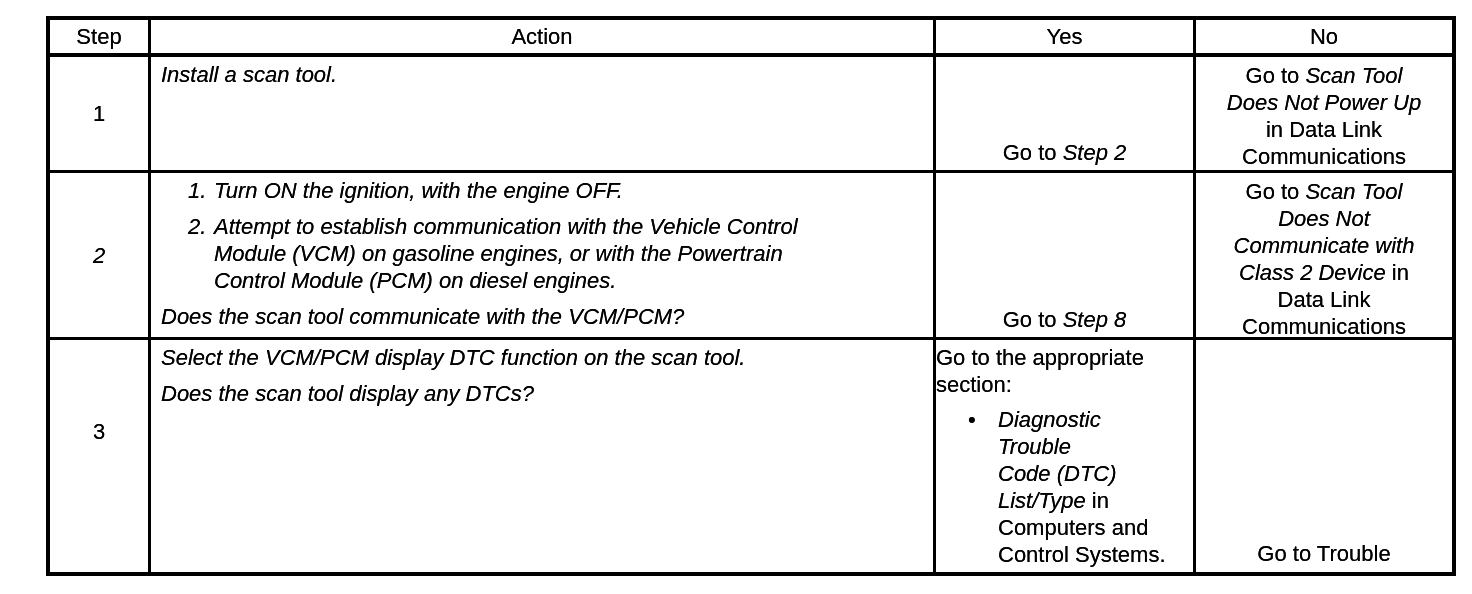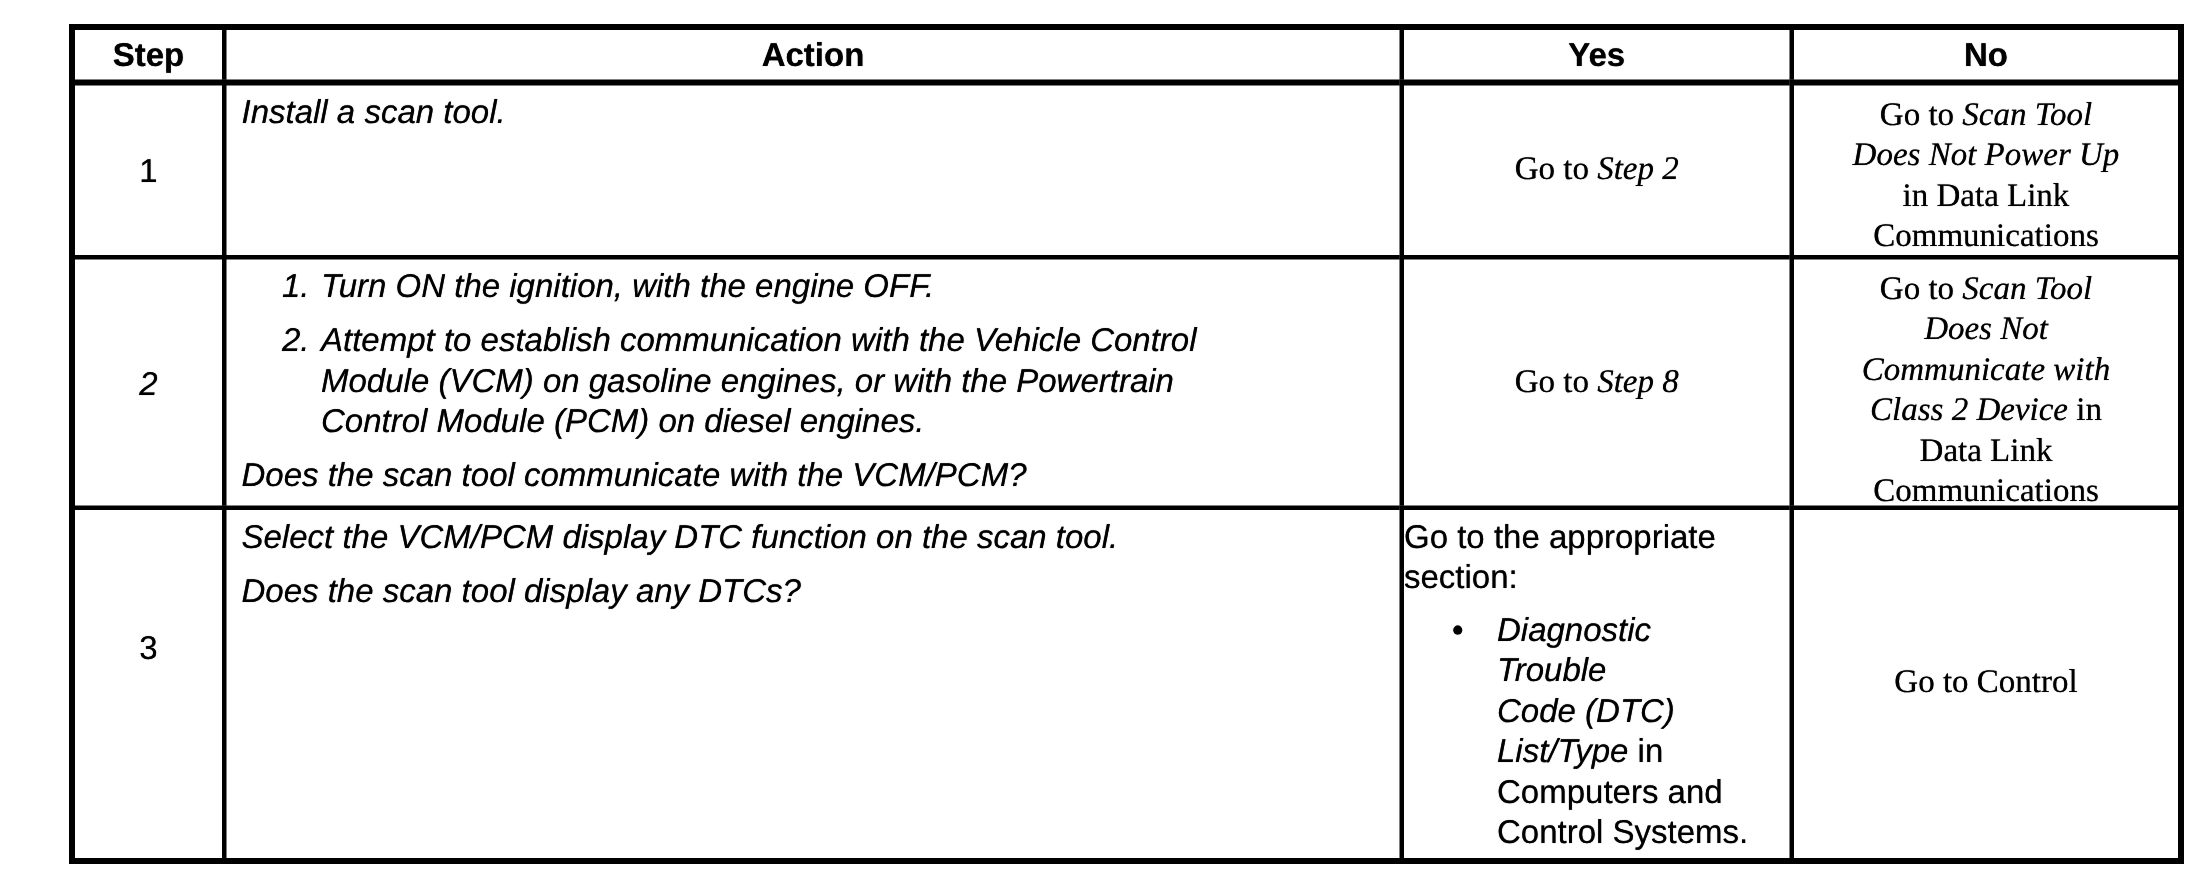--- a/index.html
+++ b/index.html
@@ -34,38 +34,38 @@
   }
   
   .col2, .col3, .col4 { border-left: 3px solid #000; }
   .rsep { border-top: 4px solid #000; }   
   .rline { border-top: 3px solid #000; }  
 
   .hcell {
     display: flex;
     align-items: center;
     justify-content: center;
-    font-weight: 700;
+    font-weight: 400;
   }
 
   .step-cell {
     display: flex;
     align-items: center;
     justify-content: center;
   }
   .step-low { align-items: flex-start; padding-top: 78px; }
 
   .action-cell { padding: 4px 34px 4px 10px; font-style: italic; }
 
   .v-bottom {
     display: flex;
     flex-direction: column;
-    justify-content: center;
+    justify-content: flex-end;
   }
-  .t-center { text-align: center; font-family: Liberation Serif, serif; }
+  .t-center { text-align: center; }
 
   .yes-bottom { padding: 0 8px 4px 8px; }
   .no-top     { padding: 5px 18px 0 18px; }
   .no-bottom  { padding: 0 8px 5px 8px; }
   .yes-list   { padding: 4px 6px 2px 0; }
 
   .block { white-space: pre-wrap; margin: 0; }
   .block + .block { margin-top: 9px; }
   .li { display: flex; align-items: flex-start; }
   .action-cell .li { margin-left: 27px; }
@@ -136,17 +136,17 @@
         <div class="block"><span class="runs"><span>Go to the appropriate
 section:</span></span></div>
         <div class="block li"><span class="marker">•</span><span class="runs"><span class="it">Diagnostic
 Trouble
 Code (DTC)
 List/Type</span><span> in
 Computers and
 Control Systems.</span></span></div>
       </div>
     <div class="cell v-bottom t-center no-bottom col4 rline">
-        <div class="block"><span class="runs"><span>Go to Control</span></span></div>
+        <div class="block"><span class="runs"><span>Go to Trouble</span></span></div>
       </div>
 
   </div>
 </div>
 
 </body></html>

